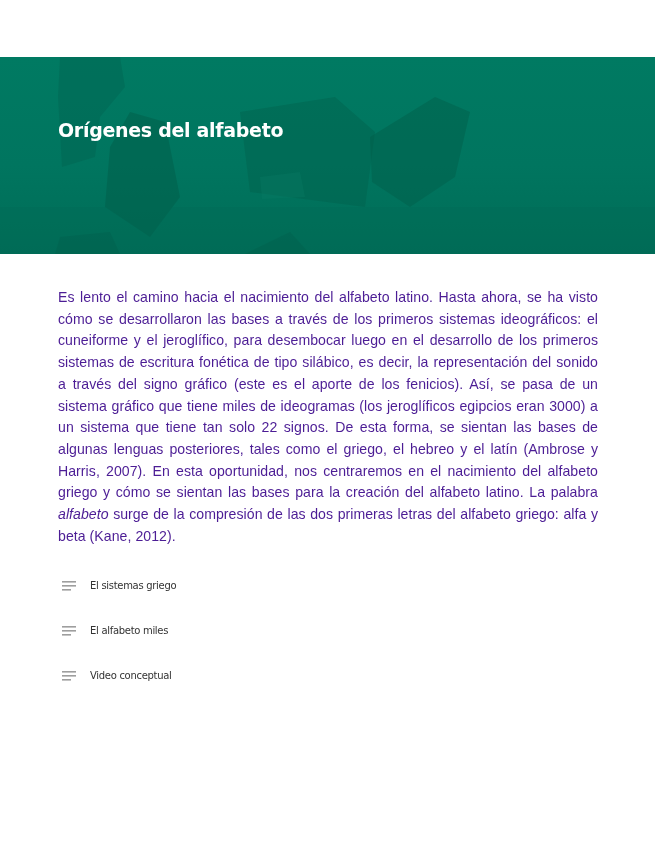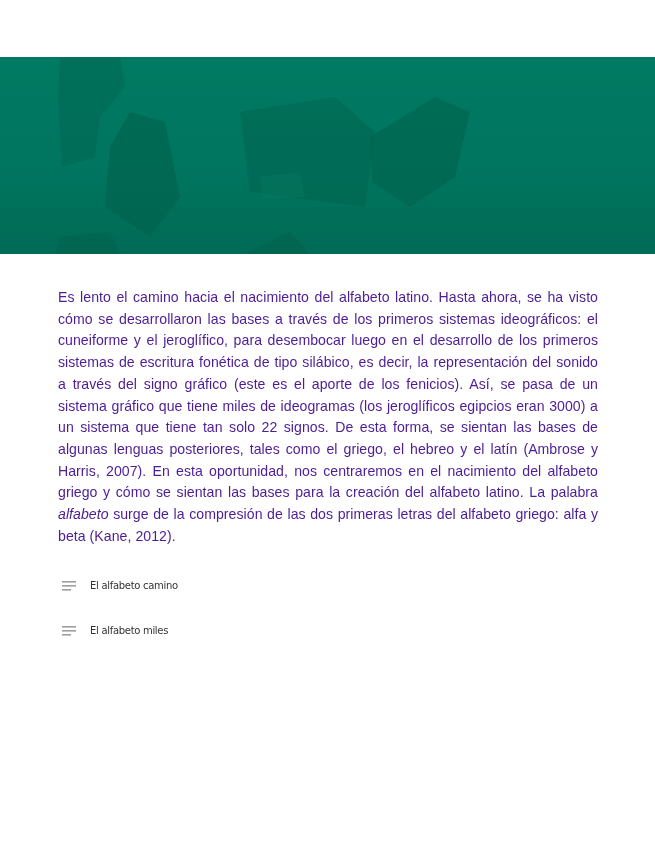--- a/index.html
+++ b/index.html
@@ -98,36 +98,45 @@
 
     <polygon points="60,0 120,0 125,30 100,60 95,100 62,110 58,40" fill="#005f4c" opacity="0.35"></polygon>
     <polygon points="130,55 165,65 180,140 150,180 105,150 110,90" fill="#005a48" opacity="0.45"></polygon>
     <polygon points="240,55 335,40 375,75 365,150 250,135" fill="#005f4c" opacity="0.4"></polygon>
     <polygon points="370,80 435,40 470,55 455,120 410,150 372,125" fill="#005d4a" opacity="0.45"></polygon>
     <polygon points="260,120 300,115 305,140 262,142" fill="#0a7a64" opacity="0.35"></polygon>
     <polygon points="60,180 110,175 120,197 55,197" fill="#005a48" opacity="0.35"></polygon>
     <polygon points="245,197 290,175 310,197" fill="#005a48" opacity="0.35"></polygon>
     <rect x="0" y="150" width="655" height="47" fill="#006652" opacity="0.25"></rect>
   </svg>
+  <h1 class="banner-title">Orígenes del alfabeto</h1>
 </div>
 
 <div class="content">
   <p class="intro"><span>Es lento el camino hacia el nacimiento del alfabeto latino. Hasta ahora, se ha visto cómo se desarrollaron las bases a través de los primeros sistemas ideográficos: el cuneiforme y el jeroglífico, para desembocar luego en el desarrollo de los primeros sistemas de escritura fonética de tipo silábico, es decir, la representación del sonido a través del signo gráfico (este es el aporte de los fenicios). Así, se pasa de un sistema gráfico que tiene miles de ideogramas (los jeroglíficos egipcios eran 3000) a un sistema que tiene tan solo 22 signos. De esta forma, se sientan las bases de algunas lenguas posteriores, tales como el griego, el hebreo y el latín (Ambrose y Harris, 2007). En esta oportunidad, nos centraremos en el nacimiento del alfabeto griego y cómo se sientan las bases para la creación del alfabeto latino. La palabra </span><em>alfabeto</em><span> surge de la compresión de las dos primeras letras del alfabeto griego: alfa y beta (Kane, 2012).</span></p>
 </div>
 
 <ul class="toc">
   <li class="toc-item">
     <svg class="toc-icon" viewBox="0 0 18 14">
       <rect x="0" y="2" width="14" height="1.6" fill="#9e9e9e"></rect>
       <rect x="0" y="6" width="14" height="1.6" fill="#9e9e9e"></rect>
       <rect x="0" y="10" width="9" height="1.6" fill="#9e9e9e"></rect>
     </svg>
-    <span class="toc-label">El alfabeto camino</span>
+    <span class="toc-label">El sistemas griego</span>
   </li>
   <li class="toc-item">
     <svg class="toc-icon" viewBox="0 0 18 14">
       <rect x="0" y="2" width="14" height="1.6" fill="#9e9e9e"></rect>
       <rect x="0" y="6" width="14" height="1.6" fill="#9e9e9e"></rect>
       <rect x="0" y="10" width="9" height="1.6" fill="#9e9e9e"></rect>
     </svg>
     <span class="toc-label">El alfabeto miles</span>
   </li>
+  <li class="toc-item">
+    <svg class="toc-icon" viewBox="0 0 18 14">
+      <rect x="0" y="2" width="14" height="1.6" fill="#9e9e9e"></rect>
+      <rect x="0" y="6" width="14" height="1.6" fill="#9e9e9e"></rect>
+      <rect x="0" y="10" width="9" height="1.6" fill="#9e9e9e"></rect>
+    </svg>
+    <span class="toc-label">Video conceptual</span>
+  </li>
 </ul>
 
 </body></html>

